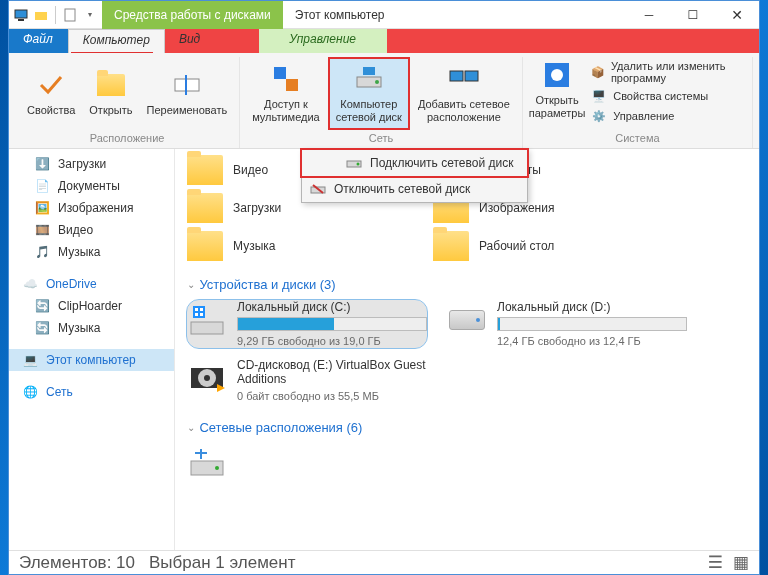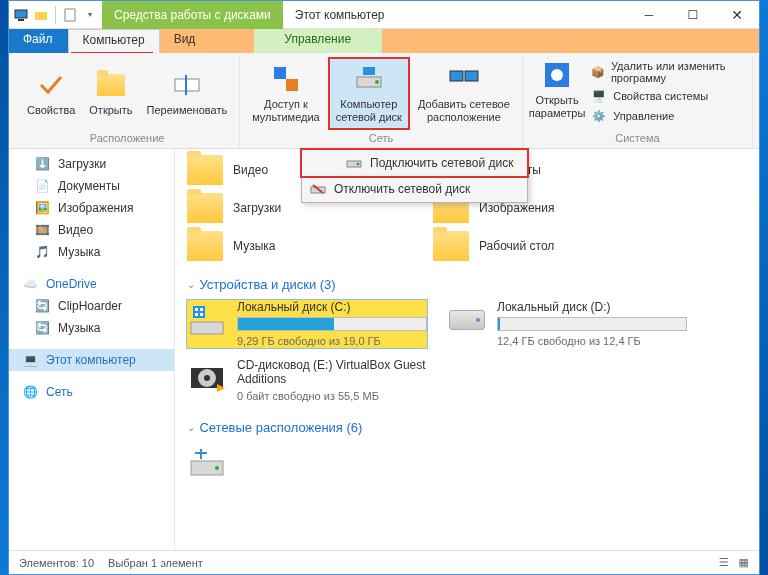--- a/index.html
+++ b/index.html
@@ -13,21 +13,21 @@
 .qat-sep { width: 1px; height: 18px; background: #ccc; margin: 0 2px; }
 .contextual-tab { background: #8bc34a; color: #fff; padding: 4px 12px; font-size: 12px; height: 28px; display: flex; align-items: center; }
 .title-text { padding: 0 12px; font-size: 12px; color: #333; }
 .win-controls { margin-left: auto; display: flex; }
 .win-btn { width: 44px; height: 28px; display: flex; align-items: center; justify-content: center; font-size: 12px; color: #333; }
 .win-btn.close { font-size: 14px; }
 .help-area { position: absolute; right: 8px; top: 30px; display: flex; gap: 6px; align-items: center; font-size: 12px; color: #555; }
 .help-circle { width: 16px; height: 16px; border-radius: 50%; background: #1e90ff; color: #fff; display: flex; align-items: center; justify-content: center; font-size: 11px; font-weight: bold; }
 
 
-.tabs { height: 24px; display: flex; background: #fdba74; position: relative; }
+.tabs { height: 24px; display: flex; background: #ef4444; position: relative; font-style: italic; }
 .tab { padding: 3px 14px; font-size: 12px; color: #333; border-right: 1px solid transparent; }
 .tab.file { background: #1979ca; color: #fff; }
 .tab.active { border: 1px solid #ccc; border-bottom: none; background: #f5f5f5; }
 .tab.contextual-sub { background: #d4f0c0; color: #2a6a1e; margin-left: 44px; padding: 3px 30px; }
 .red-underline { position: absolute; bottom: -1px; height: 2px; background: #e03030; }
 .red-underline.u1 { left: 62px; width: 82px; }
 
 
 .ribbon { background: #f5f5f5; border-bottom: 1px solid #ddd; padding: 4px 6px 0; display: flex; position: relative; height: 96px; }
 .ribbon-group { display: flex; flex-direction: column; align-items: center; padding: 0 6px; border-right: 1px solid #e5e5e5; }
@@ -57,30 +57,30 @@
 .nav-icon { width: 16px; height: 16px; display: inline-flex; align-items: center; justify-content: center; flex-shrink: 0; }
 
 .content { flex: 1; padding: 6px 12px; overflow-y: auto; font-size: 12px; color: #333; }
 .section-header { color: #1e70d0; font-size: 13px; padding: 6px 0 8px; display: flex; align-items: center; gap: 4px; }
 .section-header::before { content: "⌄"; color: #888; font-size: 10px; }
 .folder-grid { display: flex; flex-wrap: wrap; gap: 8px 16px; margin-bottom: 10px; }
 .folder-item { display: flex; align-items: center; gap: 10px; width: 230px; }
 .folder-icon { width: 36px; height: 30px; }
 .drive-grid { display: flex; flex-wrap: wrap; gap: 10px 20px; margin-bottom: 10px; }
 .drive-item { display: flex; gap: 10px; width: 240px; align-items: flex-start; }
-.drive-item.selected { background: #fde047; outline: 1px solid #8cc0ea; }
+.drive-item.selected { background: #e5e5e5; outline: 1px solid #8cc0ea; border-radius: 12px; }
 .drive-icon { width: 40px; height: 40px; flex-shrink: 0; display: flex; align-items: center; justify-content: center; }
 .drive-info { flex: 1; }
 .drive-name { font-size: 12px; margin-bottom: 3px; }
 .drive-bar { height: 14px; background: #eee; border: 1px solid #bcbcbc; margin-bottom: 3px; position: relative; }
 .drive-bar-fill { height: 100%; background: #26a0da; }
 .drive-sub { font-size: 11px; color: #6a6a6a; line-height: 1.3; }
 
 
-.statusbar { height: 24px; border-top: 1px solid #e0e0e0; background: #fff; display: flex; align-items: center; padding: 0 10px; font-size: 11px; color: #555; gap: 14px; }
+.statusbar { height: 24px; border-top: 1px solid #e0e0e0; background: #fff; display: flex; align-items: center; padding: 0 10px; font-size: 17px; color: #555; gap: 14px; }
 .statusbar .view-icons { margin-left: auto; display: flex; gap: 10px; color: #666; }
 
 
 .i-folder { background: linear-gradient(#ffe089, #ffc93e); border-radius: 2px 2px 0 0; width: 100%; height: 100%; position: relative; }
 .i-folder::before { content: ""; position: absolute; top: -4px; left: 0; width: 40%; height: 6px; background: #ffd677; border-radius: 2px 2px 0 0; }
 .i-drive { width: 36px; height: 20px; background: linear-gradient(#e8e8e8, #c8c8c8); border: 1px solid #aaa; border-radius: 3px; position: relative; }
 .i-drive::after { content: ""; position: absolute; right: 4px; top: 50%; width: 4px; height: 4px; background: #4a90d9; border-radius: 50%; transform: translateY(-50%); }
 </style>
 </head>
 <body>

